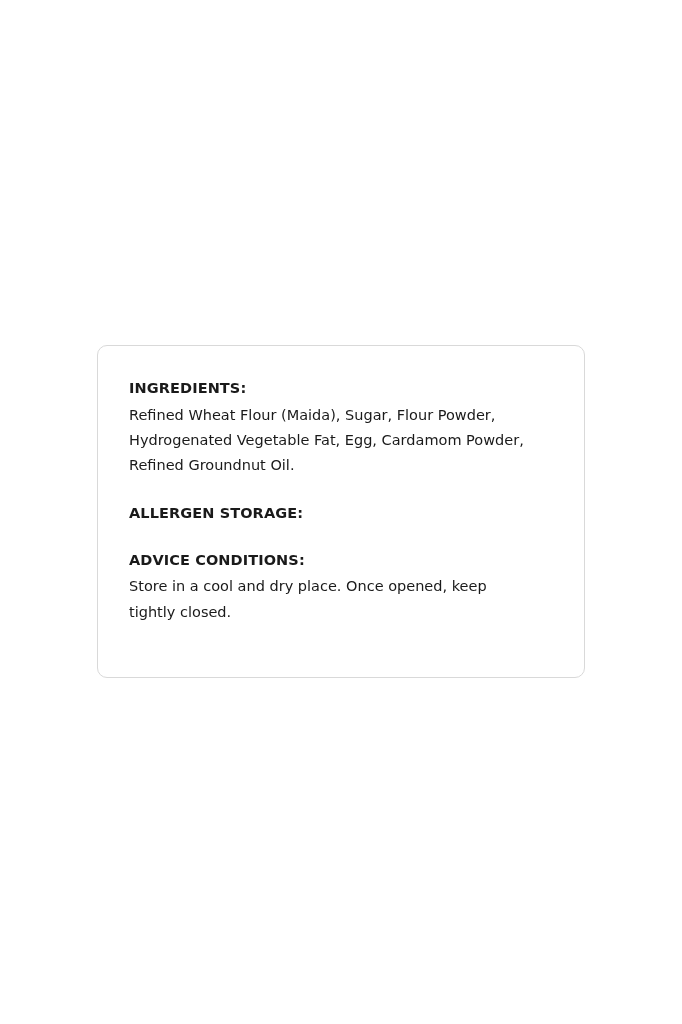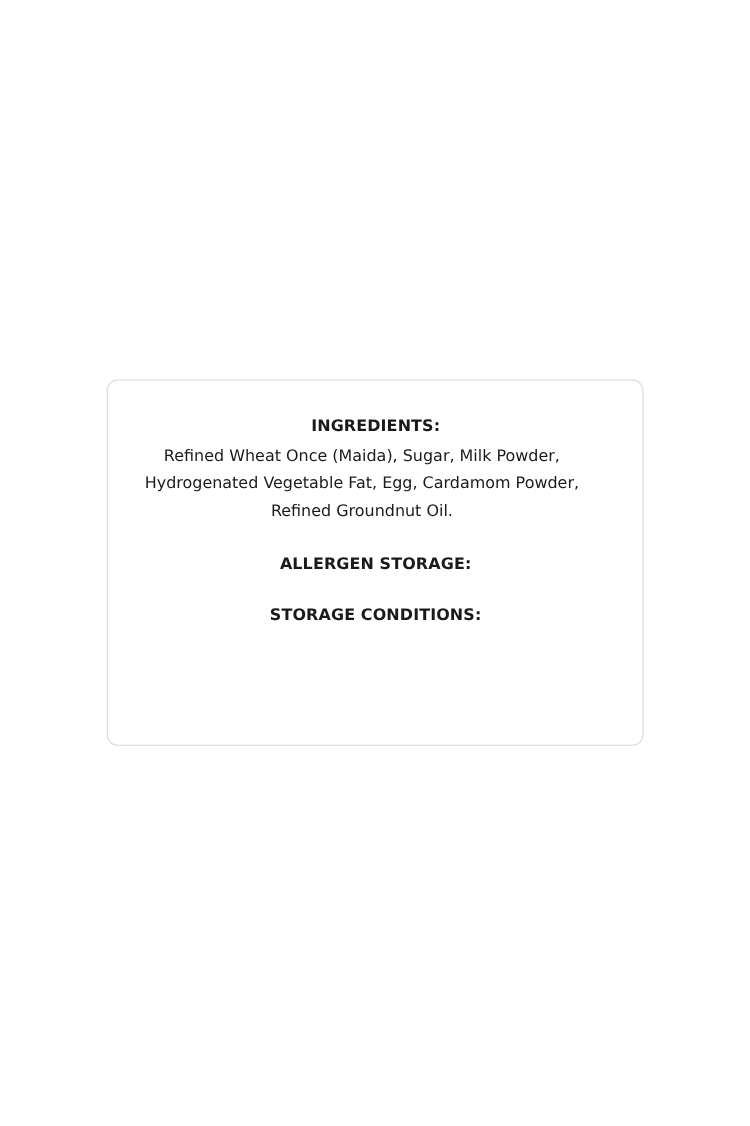--- a/index.html
+++ b/index.html
@@ -20,21 +20,20 @@
     top: 345px;
     width: 488px;
     height: 333px;
     box-sizing: border-box;
     border: 1px solid #d9d9d9;
     border-radius: 10px;
     background: #ffffff;
   }
   .card-inner {
     padding: 32px 30px 0 31px;
-    text-align: center;
   }
   .section {
     margin-bottom: 25px;
   }
   .section:last-child {
     margin-bottom: 0;
   }
   .section-heading {
     font-size: 14.5px;
     font-weight: bold;
@@ -53,25 +52,26 @@
   }
 </style>
 </head>
 <body>
 
 <div class="label-card">
   <div class="card-inner">
 
     <div class="section">
       <p class="section-heading">INGREDIENTS:</p>
-      <p class="section-body">Refined Wheat Once (Maida), Sugar, Milk Powder, Hydrogenated Vegetable Fat, Egg, Cardamom Powder, Refined Groundnut Oil.</p>
+      <p class="section-body">Refined Wheat Flour (Maida), Sugar, Flour Powder, Hydrogenated Vegetable Fat, Egg, Cardamom Powder, Refined Groundnut Oil.</p>
     </div>
 
     <div class="section">
       <p class="section-heading">ALLERGEN STORAGE:</p>
     </div>
 
     <div class="section">
-      <p class="section-heading">STORAGE CONDITIONS:</p>
+      <p class="section-heading">ADVICE CONDITIONS:</p>
+      <p class="section-body">Store in a cool and dry place. Once opened, keep tightly closed.</p>
     </div>
 
   </div>
 </div>
 
 </body></html>

